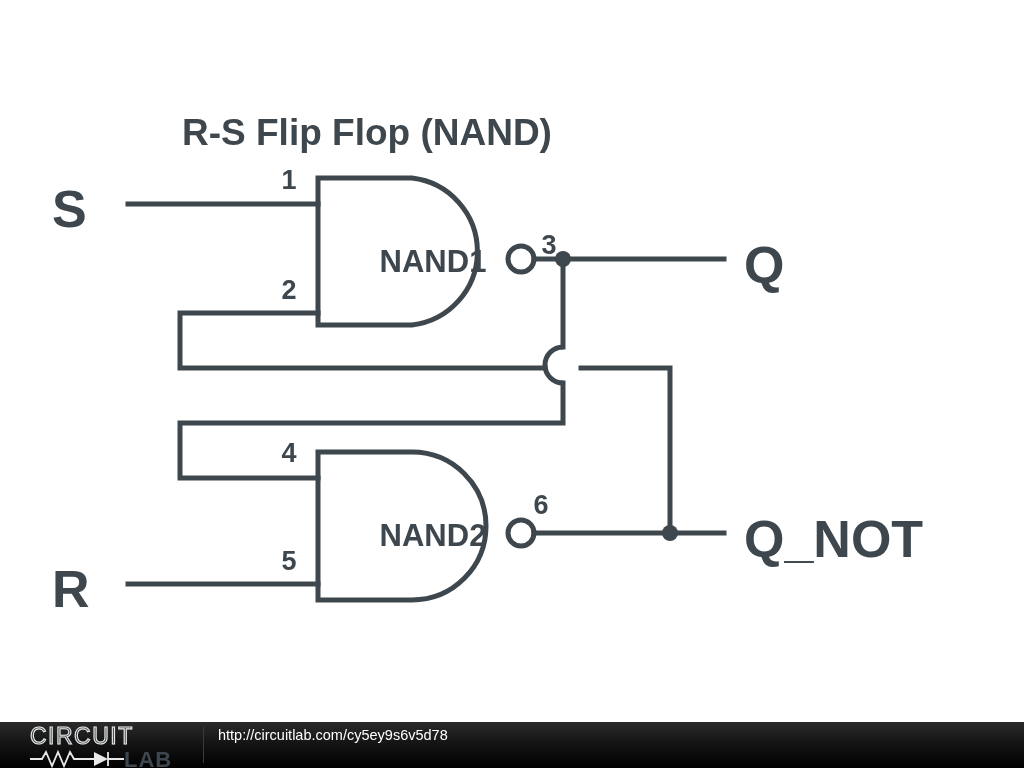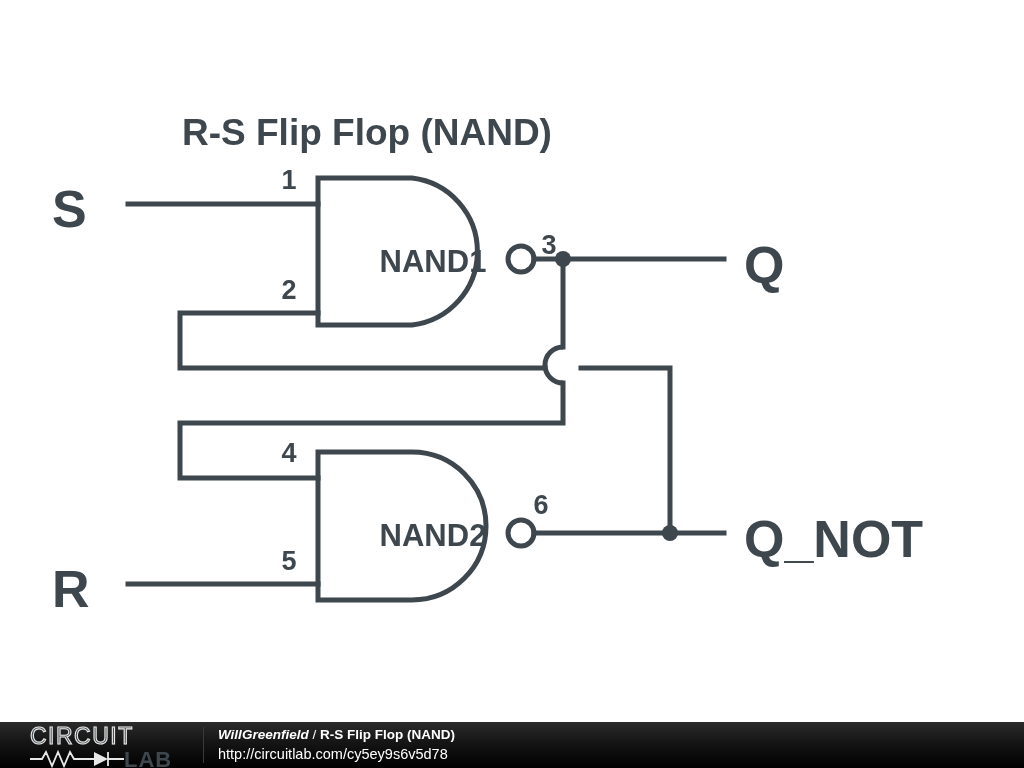--- a/index.html
+++ b/index.html
@@ -194,21 +194,18 @@
 
       <path d="M 2 35 L 14 35 L 18 28 L 24 42 L 30 28 L 36 42 L 42 28 L 46 35 L 66 35" fill="none" stroke="#e8e8e8" stroke-width="1.8"></path>
       <path d="M 66 28 L 80 35 L 66 42 Z" fill="#e8e8e8" stroke="none"></path>
       <path d="M 80 28 L 80 42 M 80 35 L 96 35" fill="none" stroke="#e8e8e8" stroke-width="1.8"></path>
       <text x="96" y="43" fill="#ffffff" font-family="Liberation Sans, sans-serif" font-size="22" font-weight="bold" letter-spacing="1">LAB</text>
     </svg>
 
     <div id="footer-divider"></div>
 
     <div id="footer-texts">
-      <div class="footer-line1">
-        <span class="footer-user">WillGreenfield</span><span class="footer-sep"> / </span><span class="footer-proj">R-S Flip Flop (NAND)</span>
-      </div>
       <div class="footer-line2">http://circuitlab.com/cy5ey9s6v5d78</div>
     </div>
 
   </div>
 
 </div>
 
 </body></html>

